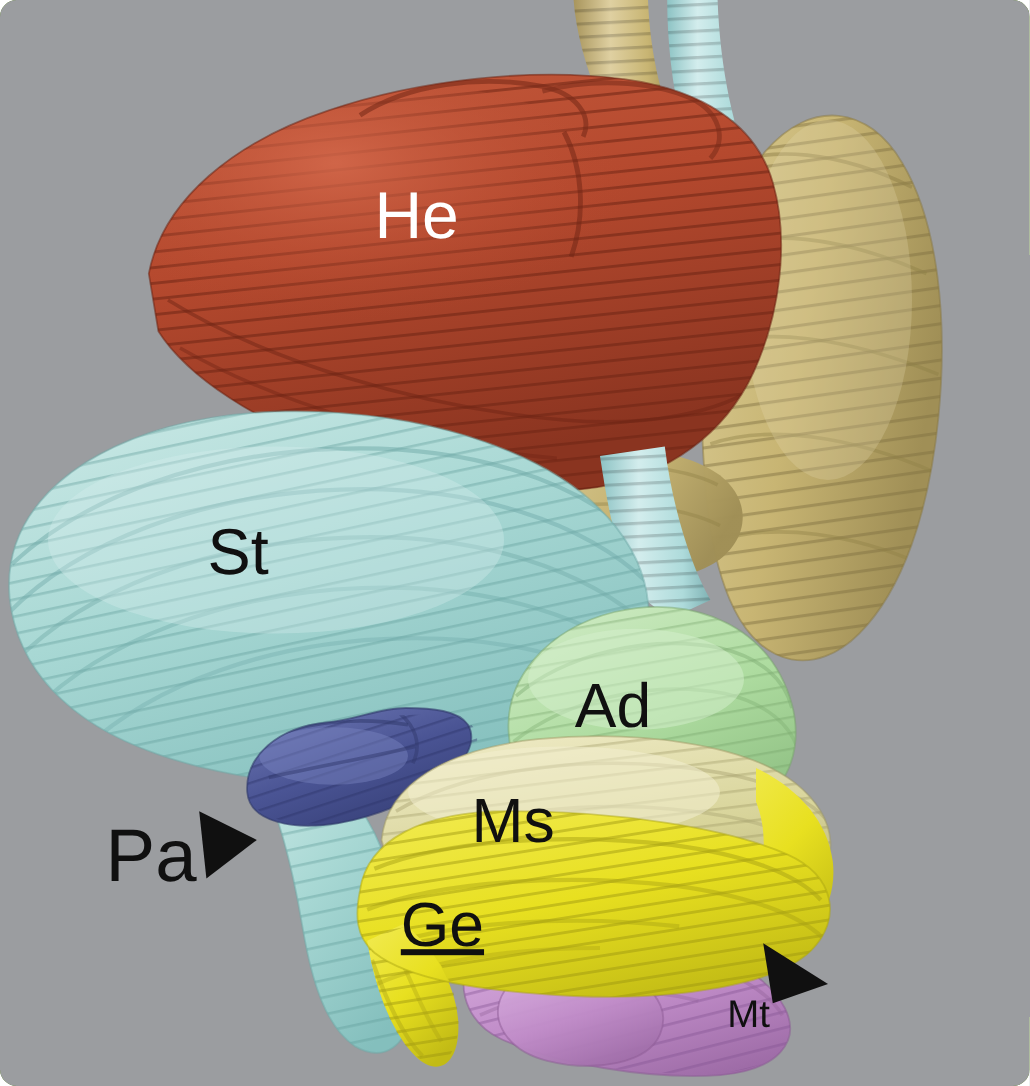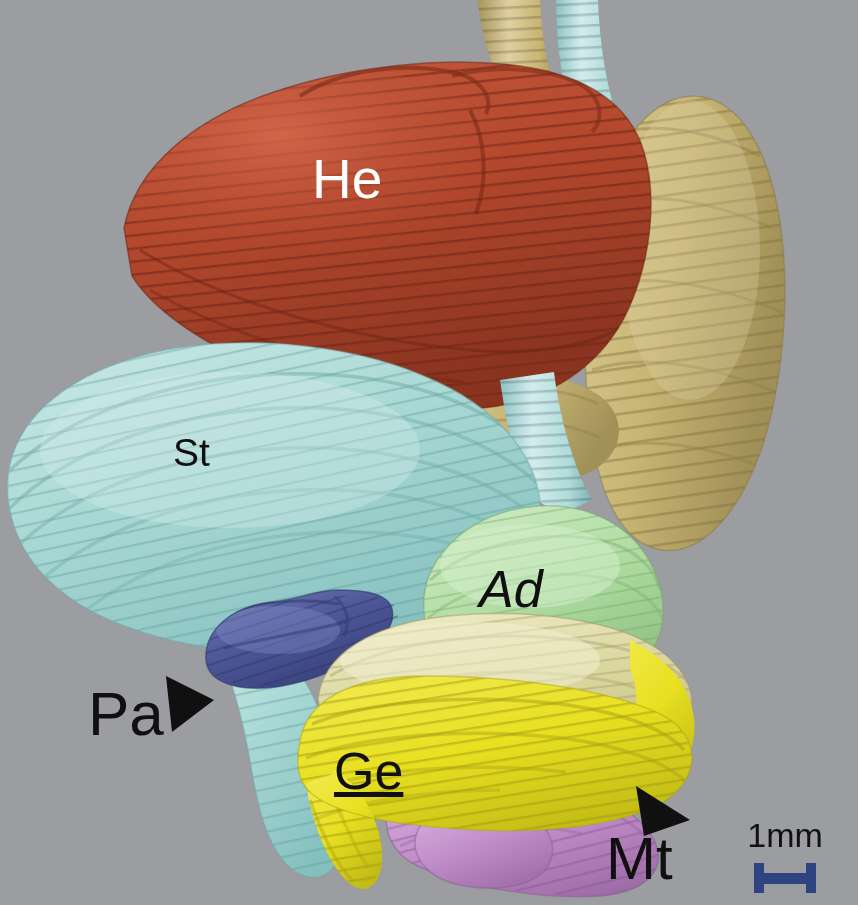--- a/index.html
+++ b/index.html
@@ -10,20 +10,21 @@
   }
   body {
     font-family: "Liberation Sans", sans-serif;
   }
   #figure-root {
     position: relative;
     width: 858px;
     height: 905px;
     overflow: hidden;
     background: #4d7c0f;
+    border-radius: 14px;
   }
   #organ-canvas {
     position: absolute;
     left: 0;
     top: 0;
     width: 858px;
     height: 905px;
     display: block;
   }
   .label {
@@ -33,26 +34,26 @@
     line-height: 1;
     white-space: nowrap;
     pointer-events: none;
     letter-spacing: 0px;
   }
   .label-dark { color: #101010; }
   .label-light { color: #ffffff; }
 
   #label-he { left: 312px; top: 152px; font-size: 55px; }
   #label-lu { left: 645px; top: 375px; font-size: 55px; }
-  #label-st { left: 173px; top: 433px; font-size: 39px; }
-  #label-ad { left: 479px; top: 563px; font-size: 52px; font-style: italic; }
+  #label-st { left: 173px; top: 433px; font-size: 54px; }
+  #label-ad { left: 479px; top: 563px; font-size: 52px; }
   #label-ms { left: 393px; top: 659px; font-size: 52px; }
   #label-ge { left: 334px; top: 745px; font-size: 52px; text-decoration: underline; }
   #label-pa { left: 88px; top: 683px; font-size: 62px; }
-  #label-mt { left: 606px; top: 829px; font-size: 60px; }
+  #label-mt { left: 606px; top: 829px; font-size: 32px; }
 
   #scalebar {
     position: absolute;
     left: 735px;
     top: 818px;
     width: 100px;
     text-align: center;
   }
   #scalebar-text {
     font-size: 34px;
@@ -341,26 +342,19 @@
       <path d="M166,676 L214,700 L172,732 Z" fill="#101010"></path>
     </g>
     <g>
       <path d="M636,786 L690,820 L644,836 Z" fill="#101010"></path>
     </g>
   </svg>
 
   <div class="label label-light" id="label-he">He</div>
   <div class="label label-dark" id="label-st">St</div>
   <div class="label label-dark" id="label-ad">Ad</div>
+  <div class="label label-dark" id="label-ms">Ms</div>
   <div class="label label-dark" id="label-ge">Ge</div>
   <div class="label label-dark" id="label-pa">Pa</div>
   <div class="label label-dark" id="label-mt">Mt</div>
 
-  <div id="scalebar">
-    <div id="scalebar-text">1mm</div>
-    <svg id="scalebar-glyph" width="100" height="34" viewBox="0 0 100 34">
-      <rect x="19" y="2" width="10" height="30" fill="#2e4480"></rect>
-      <rect x="71" y="2" width="10" height="30" fill="#2e4480"></rect>
-      <rect x="19" y="12" width="62" height="11" fill="#2e4480"></rect>
-    </svg>
-  </div>
 
 </div>
 
 </body></html>

